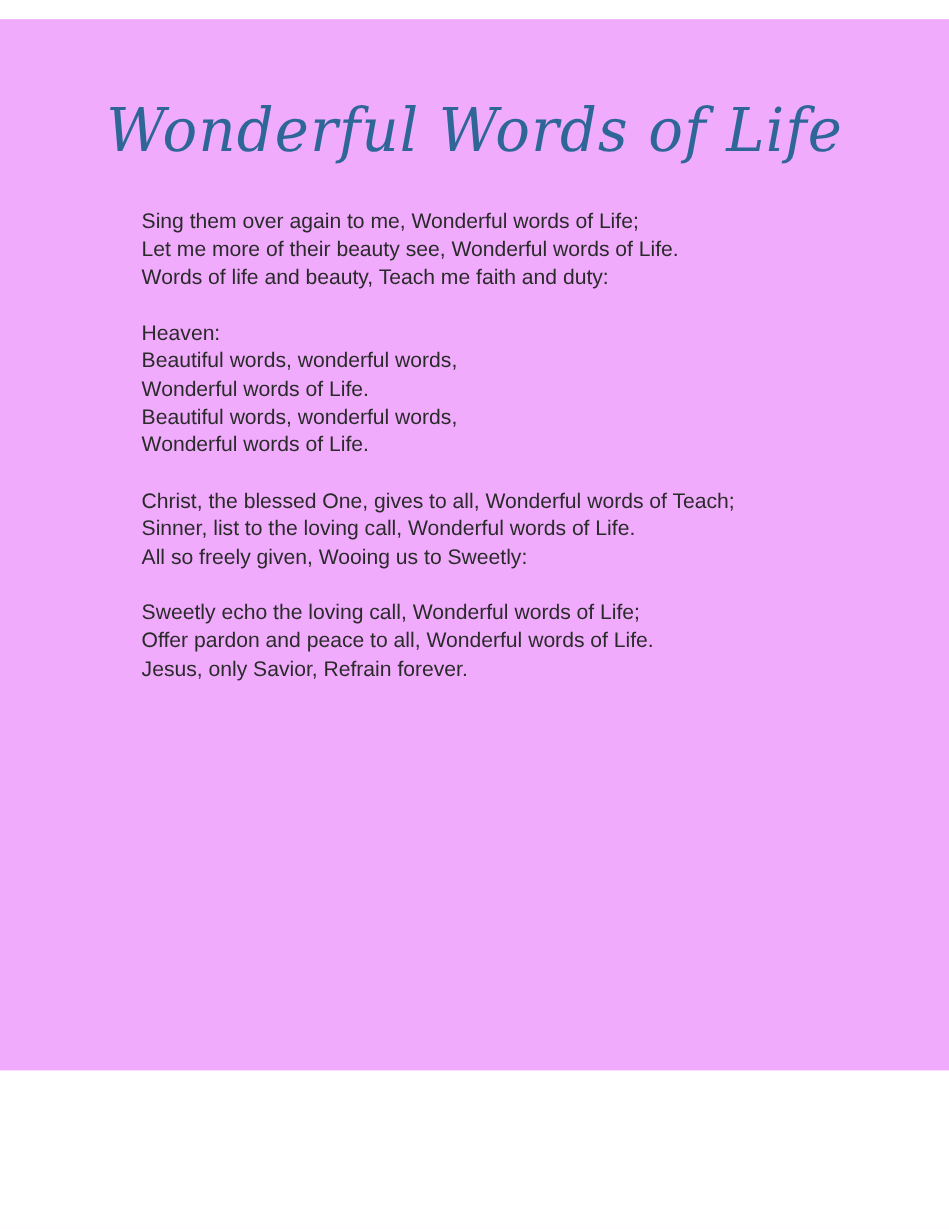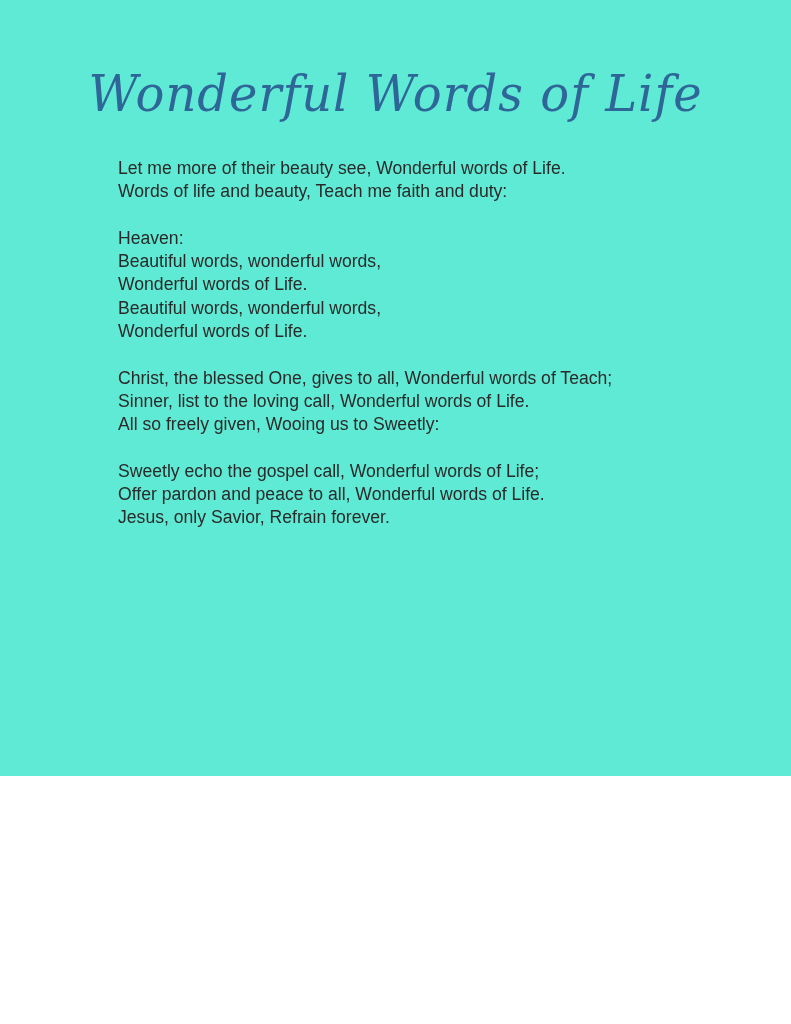--- a/index.html
+++ b/index.html
@@ -1,17 +1,17 @@
 <!DOCTYPE html>
 <html><head>
   <meta charset="utf-8">
   <style>
     html, body { margin: 0; padding: 0; background: #ffffff; }
     body { width: 791px; height: 1024px; position: relative; overflow: hidden; }
-    .page { position: absolute; left: 0; top: 0; width: 791px; height: 776px; background: #5eead4; }
+    .page { position: absolute; left: 0; top: 16px; width: 791px; height: 876px; background: #f0abfc; }
     .title {
       position: absolute; left: 0; top: 58px; width: 791px; text-align: center;
       font-family: "DejaVu Serif", serif; font-style: italic; font-size: 48px;
       color: #2f6698; letter-spacing: 1px; line-height: 70px;
       transform: scaleY(1.05);
     }
     .lyrics {
       position: absolute; left: 118px; top: 157px; width: 600px;
       font-family: "Liberation Sans", sans-serif; font-size: 17.6px;
       color: #2a2a2a; line-height: 23.3px;
@@ -20,34 +20,35 @@
     .line { display: block; white-space: nowrap; }
   </style>
 </head>
 <body>
 
 <div class="page">
   <div class="title">Wonderful Words of Life</div>
 
   <div class="lyrics">
     <div class="stanza">
+      <span class="line">Sing them over again to me, Wonderful words of Life;</span>
       <span class="line">Let me more of their beauty see, Wonderful words of Life.</span>
       <span class="line">Words of life and beauty, Teach me faith and duty:</span>
     </div>
     <div class="stanza">
       <span class="line">Heaven:</span>
       <span class="line">Beautiful words, wonderful words,</span>
       <span class="line">Wonderful words of Life.</span>
       <span class="line">Beautiful words, wonderful words,</span>
       <span class="line">Wonderful words of Life.</span>
     </div>
     <div class="stanza">
       <span class="line">Christ, the blessed One, gives to all, Wonderful words of Teach;</span>
       <span class="line">Sinner, list to the loving call, Wonderful words of Life.</span>
       <span class="line">All so freely given, Wooing us to Sweetly:</span>
     </div>
     <div class="stanza">
-      <span class="line">Sweetly echo the gospel call, Wonderful words of Life;</span>
+      <span class="line">Sweetly echo the loving call, Wonderful words of Life;</span>
       <span class="line">Offer pardon and peace to all, Wonderful words of Life.</span>
       <span class="line">Jesus, only Savior, Refrain forever.</span>
     </div>
   </div>
 </div>
 
 </body></html>

